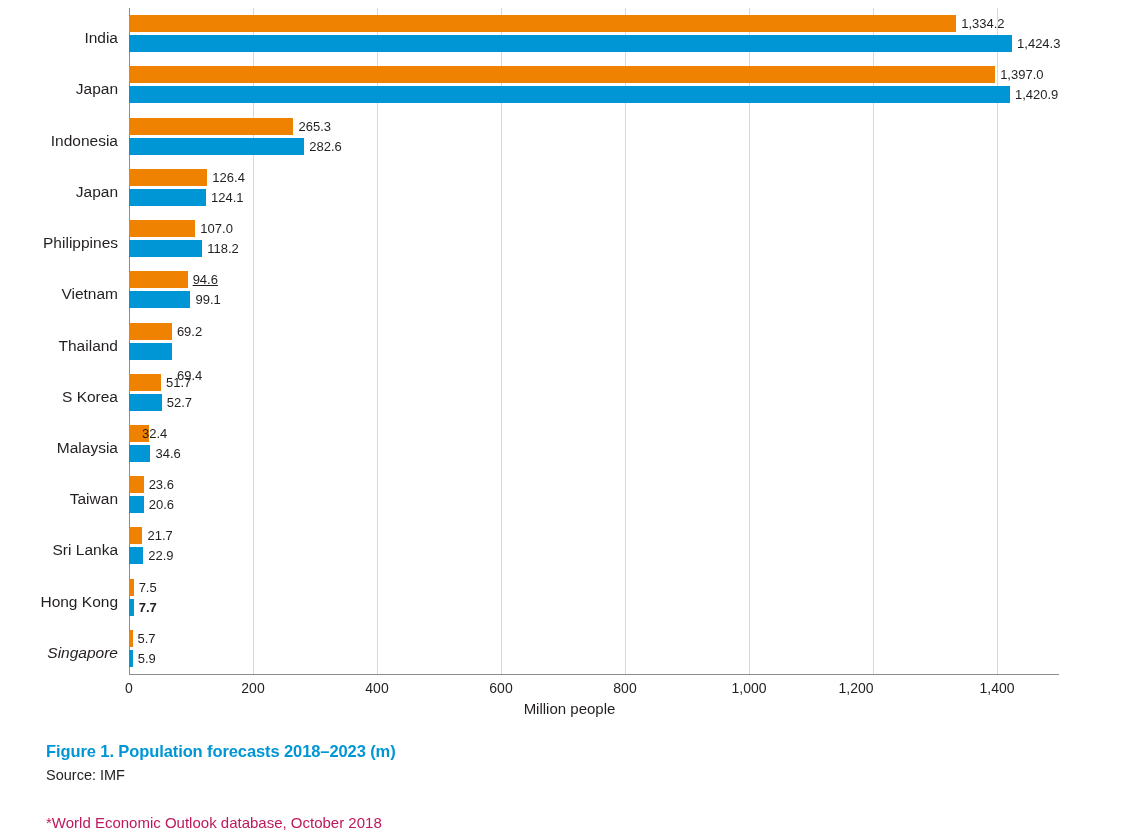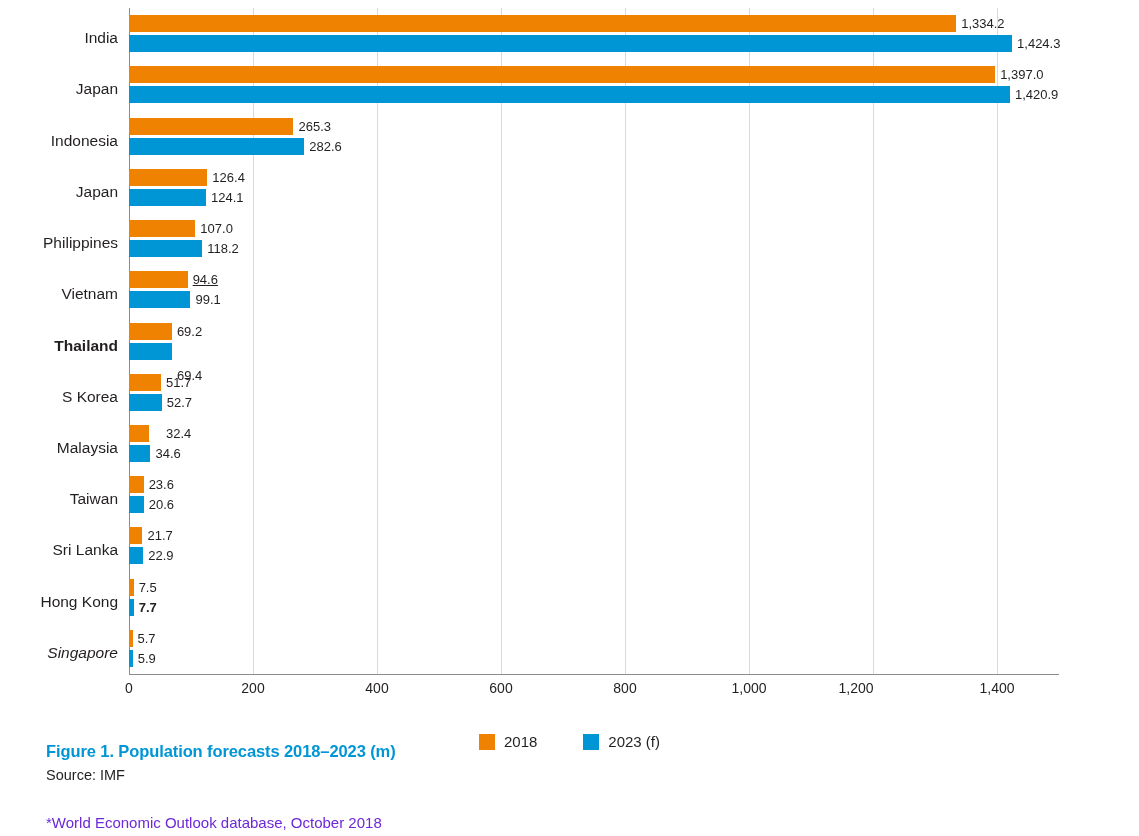--- a/index.html
+++ b/index.html
@@ -133,21 +133,21 @@
     left: 46px;
     top: 767px;
     font-size: 14.5px;
     color: #231f20;
   }
   .footnote {
     position: absolute;
     left: 46px;
     top: 814px;
     font-size: 15px;
-    color: #6d28d9;
+    color: #be185d;
   }
 </style>
 </head>
 <body>
 
 <div id="chart-wrap">
 
   <div class="plot" id="plot">
       <div class="axisline" style="left: 0px;"></div>
       <div class="gridline" style="left: 124px;"></div>
@@ -164,31 +164,22 @@
       <div class="xtick" style="left: 129px;">0</div>
       <div class="xtick" style="left: 253px;">200</div>
       <div class="xtick" style="left: 377px;">400</div>
       <div class="xtick" style="left: 501px;">600</div>
       <div class="xtick" style="left: 625px;">800</div>
       <div class="xtick" style="left: 749px;">1,000</div>
       <div class="xtick" style="left: 856px;">1,200</div>
       <div class="xtick" style="left: 997px;">1,400</div>
     </div>
 
-
-  <div class="legend">
-    <div class="legend-item">
-      <span class="swatch s2018"></span>
-      <span>2018</span>
-    </div>
-    <div class="legend-item">
-      <span class="swatch s2023"></span>
-      <span>2023 (f)</span>
-    </div>
-  </div>
+  <div class="xaxis-title">Million people</div>
+
 
   <div class="caption-title">Figure 1. Population forecasts 2018–2023 (m)</div>
   <div class="caption-source">Source: IMF</div>
   <div class="footnote">*World Economic Outlook database, October 2018</div>
 
 <div class="rowgroup" style="top: 15.1154px; height: 37px;">
       <div class="catlabel" style="top: 14px;">India</div>
       <div class="bar y2018" style="left: 129px; width: 827.204px; top: 0px;"></div>
       <div class="barval" style="left: 961.204px; top: 0px;">1,334.2</div>
       <div class="bar y2023" style="left: 129px; width: 883.066px; top: 20px;"></div>
@@ -223,37 +214,37 @@
       <div class="barval" style="left: 207.284px; top: 20px;">118.2</div>
     </div>
     <div class="rowgroup" style="top: 271.269px; height: 37px;">
       <div class="catlabel" style="top: 14px;">Vietnam</div>
       <div class="bar y2018" style="left: 129px; width: 58.652px; top: 0px;"></div>
       <div class="barval" style="left: 192.652px; top: 0px; text-decoration: underline;">94.6</div>
       <div class="bar y2023" style="left: 129px; width: 61.442px; top: 20px;"></div>
       <div class="barval" style="left: 195.442px; top: 20px;">99.1</div>
     </div>
     <div class="rowgroup" style="top: 322.5px; height: 37px;">
-      <div class="catlabel" style="top: 14px; font-weight: bold;">Thailand</div>
+      <div class="catlabel" style="top: 14px;">Thailand</div>
       <div class="bar y2018" style="left: 129px; width: 42.904px; top: 0px;"></div>
       <div class="barval" style="left: 176.904px; top: 0px;">69.2</div>
       <div class="bar y2023" style="left: 129px; width: 43.028px; top: 20px;"></div>
       <div class="barval" style="left: 177.028px; top: 20px; margin-top: 24px;">69.4</div>
     </div>
     <div class="rowgroup" style="top: 373.731px; height: 37px;">
       <div class="catlabel" style="top: 14px;">S Korea</div>
       <div class="bar y2018" style="left: 129px; width: 32.054px; top: 0px;"></div>
       <div class="barval" style="left: 166.054px; top: 0px;">51.7</div>
       <div class="bar y2023" style="left: 129px; width: 32.674px; top: 20px;"></div>
       <div class="barval" style="left: 166.674px; top: 20px;">52.7</div>
     </div>
     <div class="rowgroup" style="top: 424.962px; height: 37px;">
       <div class="catlabel" style="top: 14px;">Malaysia</div>
       <div class="bar y2018" style="left: 129px; width: 20.088px; top: 0px;"></div>
-      <div class="barval" style="left: 166px; top: 0px;">32.4</div>
+      <div class="barval" style="left: 142px; top: 0px;">32.4</div>
       <div class="bar y2023" style="left: 129px; width: 21.452px; top: 20px;"></div>
       <div class="barval" style="left: 155.452px; top: 20px;">34.6</div>
     </div>
     <div class="rowgroup" style="top: 476.192px; height: 37px;">
       <div class="catlabel" style="top: 14px;">Taiwan</div>
       <div class="bar y2018" style="left: 129px; width: 14.632px; top: 0px;"></div>
       <div class="barval" style="left: 148.632px; top: 0px;">23.6</div>
       <div class="bar y2023" style="left: 129px; width: 14.756px; top: 20px;"></div>
       <div class="barval" style="left: 148.756px; top: 20px;">20.6</div>
     </div>

